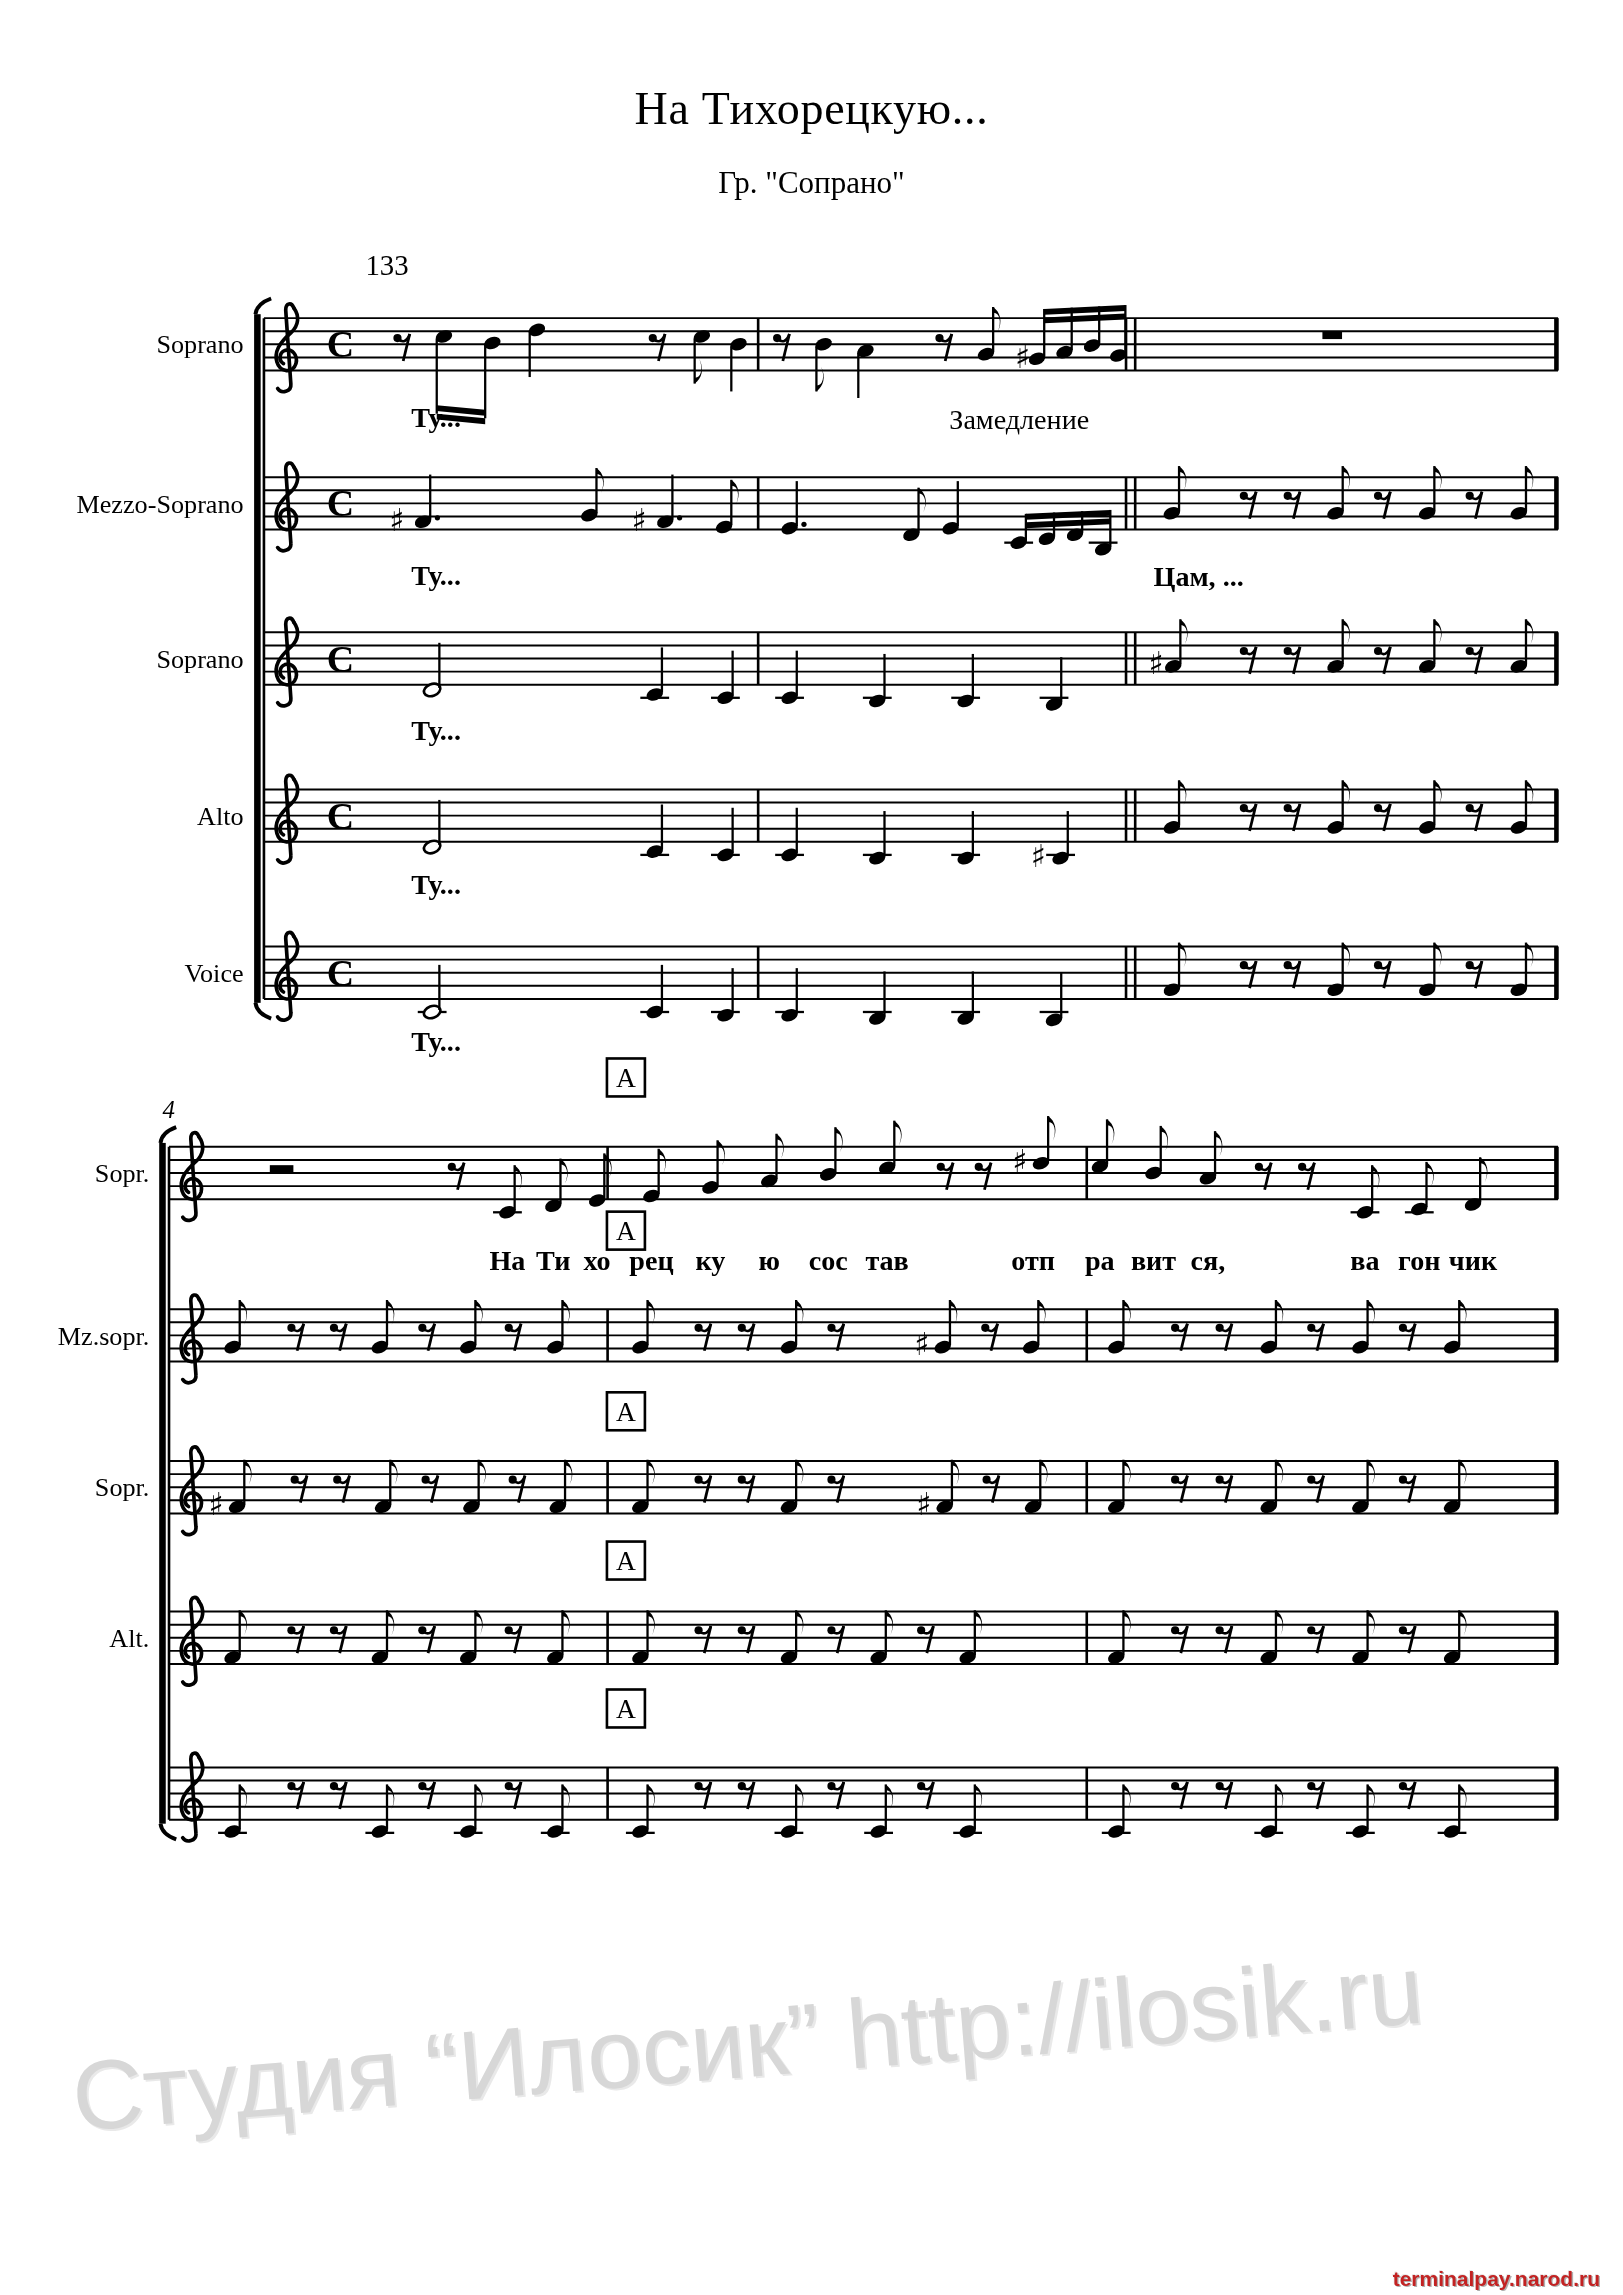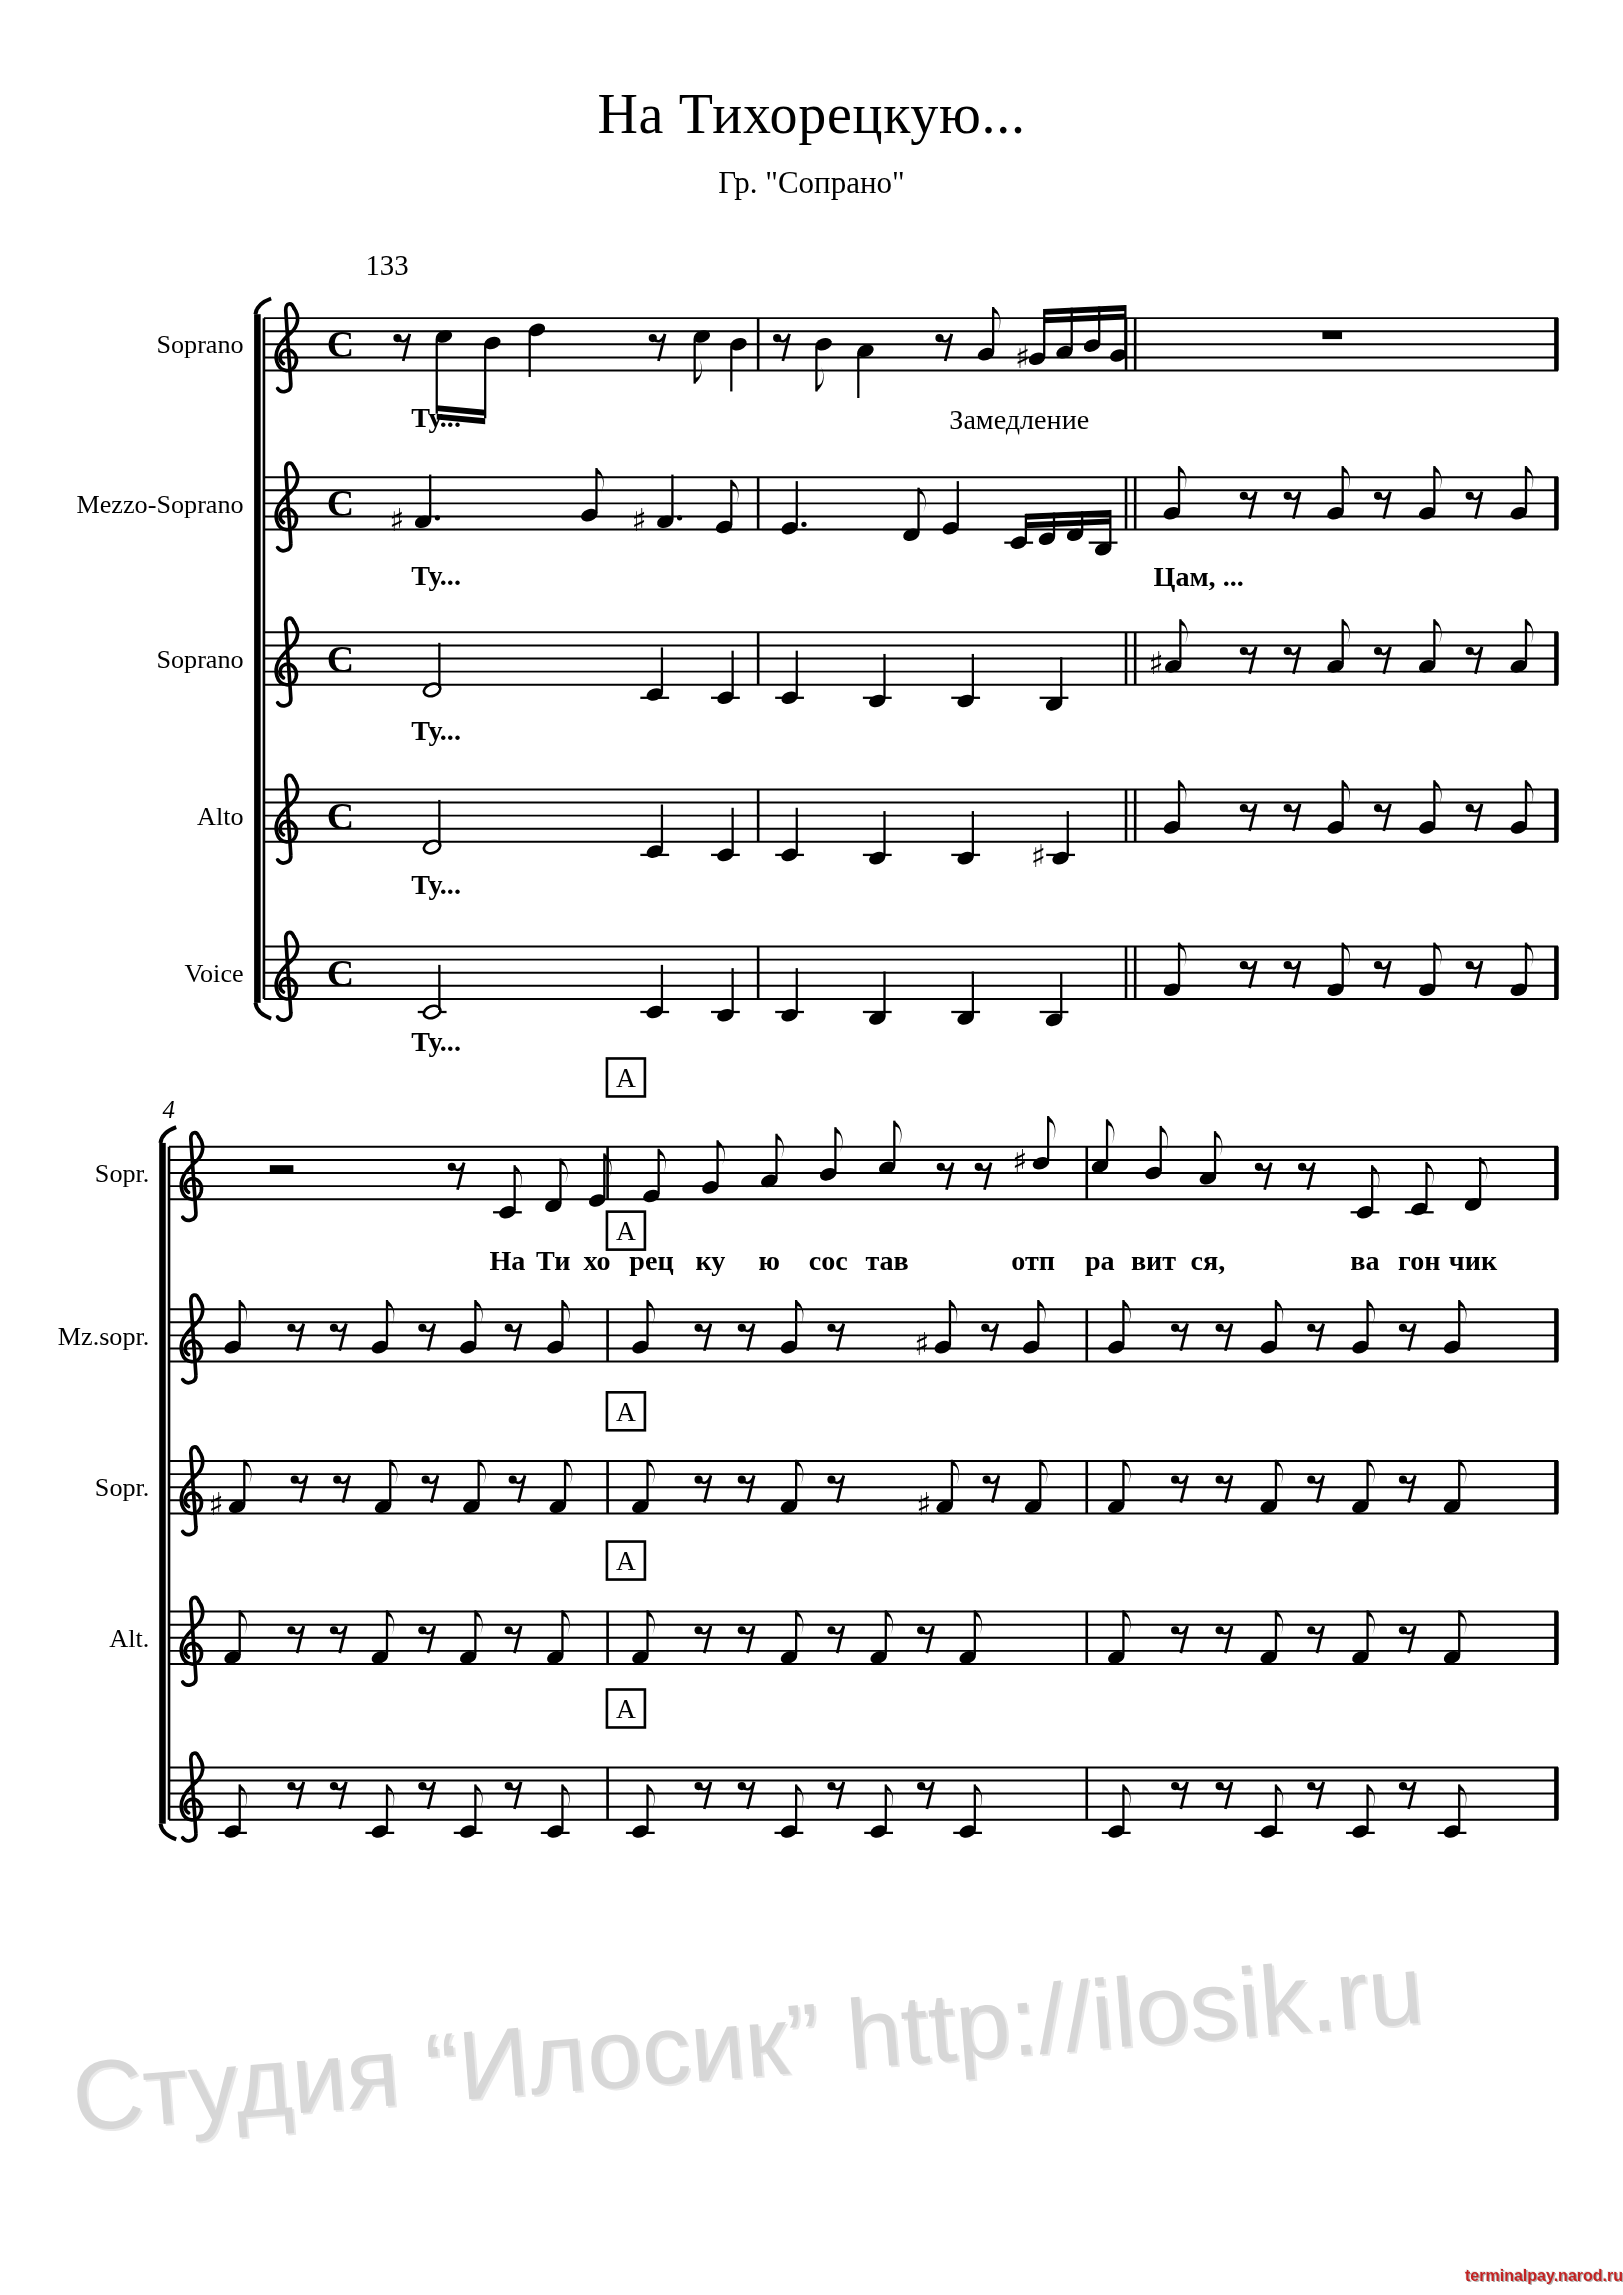--- a/index.html
+++ b/index.html
@@ -1,28 +1,28 @@
 <!DOCTYPE html>
 <html style="font-size:10.5px"><head>
 <meta charset="utf-8">
 <style>
   html,body{margin:0;padding:0;background:#888;}
   .page{position:relative;width:1623px;height:2295px;background:#ffffff;overflow:hidden;
         font-family:"Liberation Serif",serif;color:#000;}
   .title{position:absolute;top:82px;left:0;width:100%;text-align:center;
-         font-size:56px;font-weight:400;letter-spacing:0.7px;}
+         font-size:46px;font-weight:400;letter-spacing:0.7px;}
   .subtitle{position:absolute;top:165px;left:0;width:100%;text-align:center;
          font-size:31px;font-weight:400;}
   .score-svg{position:absolute;left:0;top:0;}
   .watermark{position:absolute;left:77px;top:2041px;white-space:nowrap;
          font-family:"Liberation Sans",sans-serif;font-size:98px;font-weight:400;
          color:#d7d7d7;transform:rotate(-4.6deg);transform-origin:left bottom;
          text-shadow:2px 2px 0 #e9e9e9;}
-  .corner-note{position:absolute;right:0;top:2267px;
-         font-family:"Liberation Sans",sans-serif;font-size:16px;font-weight:bold;
+  .corner-note{position:absolute;right:23px;top:2267px;
+         font-family:"Liberation Sans",sans-serif;font-size:21px;font-weight:bold;
          color:#c32222;text-shadow:1.3px 1.3px 0 #b0b0b0,-0.7px -0.7px 0 #e8e8e8;}
 </style>
 </head>
 <body>
 
 <div class="page">
   <div class="title">На Тихорецкую...</div>
   <div class="subtitle">Гр. "Сопрано"</div>
   <svg class="score-svg" id="score" width="1623" height="2295" viewBox="0 0 2479 3506">
       <g>

